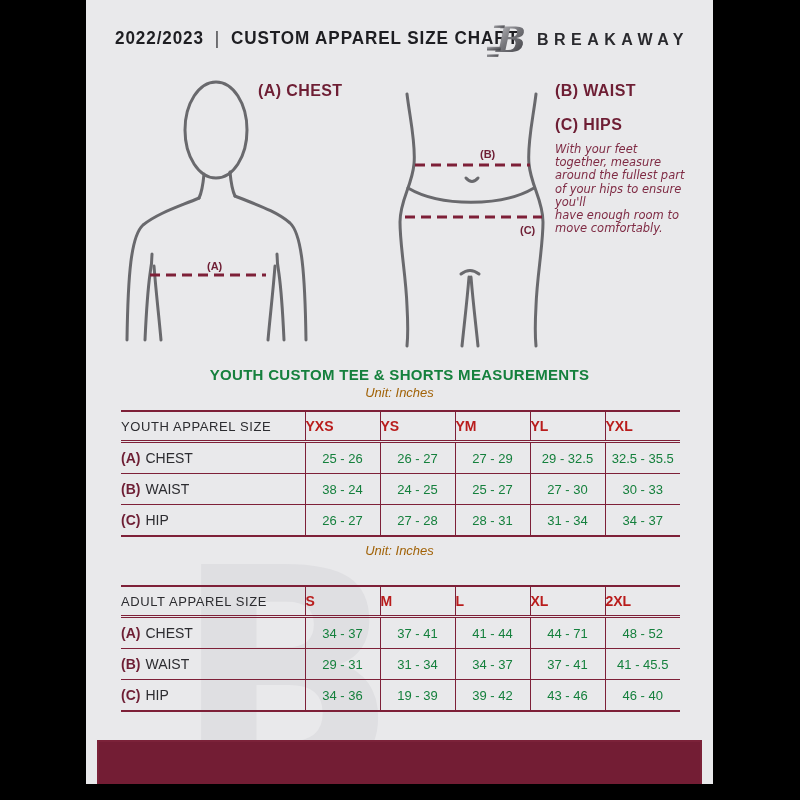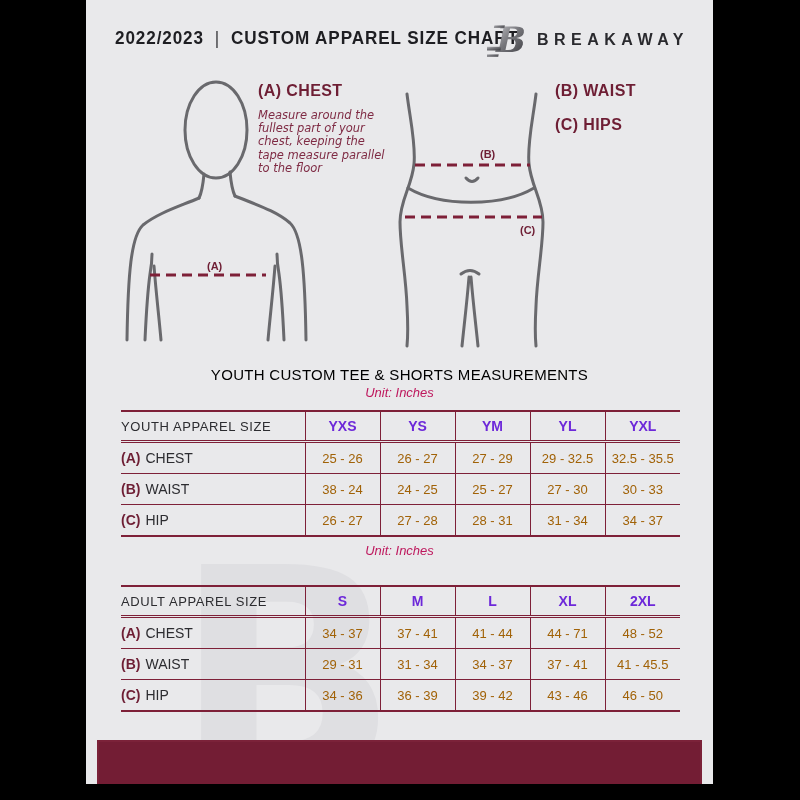--- a/index.html
+++ b/index.html
@@ -34,46 +34,46 @@
   .instr h3{
     margin:0 0 9px 0;font-size:16px;font-weight:bold;letter-spacing:.4px;color:#6e1e34;
   }
   .instr p{
     margin:0;font-style:italic;font-size:11.5px;line-height:13.2px;color:#7f2b44;
     white-space:pre-line;font-family:"DejaVu Sans", sans-serif;
   }
   .instr h3.second{margin-top:16px;}
   
   .sec-head{position:relative;z-index:2;text-align:center;}
-  .sec-head .t{font-size:15px;font-weight:normal;letter-spacing:.3px;color:#000000;}
-  .sec-head .u{font-size:13px;font-style:italic;color:#be185d;margin-top:2px;}
+  .sec-head .t{font-size:15px;font-weight:bold;letter-spacing:.3px;color:#15803d;}
+  .sec-head .u{font-size:13px;font-style:italic;color:#a16207;margin-top:2px;}
   .youth-head{position:absolute;left:0;top:366px;width:100%;}
   .adult-head{position:absolute;left:0;top:541px;width:100%;}
   
   table.size{
     position:absolute;left:35px;border-collapse:collapse;table-layout:fixed;
     width:559px;z-index:2;background:transparent;
   }
   .youth-table{top:410px;}
   .adult-table{top:585px;}
   table.size{border-top:2px solid #7e2038;border-bottom:2px solid #7e2038;}
   table.size col.c-label{width:184px;}
   table.size col.c-size{width:75px;}
   table.size th, table.size td{padding:0;height:30px;vertical-align:middle;}
   table.size thead th{border-bottom:3px double #7e2038;height:28px;}
   table.size tbody tr + tr td{border-top:1px solid #7e2038;}
   table.size th:not(:last-child), table.size td:not(:last-child){border-right:1px solid #7e2038;}
   th.label-h{
     text-align:left;padding-left:14px;font-weight:normal;font-size:13px;
     letter-spacing:.6px;color:#2c2c30;
   }
-  th.size-h{text-align:center;font-size:14px;font-weight:bold;color:#6d28d9;}
+  th.size-h{text-align:left;font-size:14px;font-weight:bold;color:#b91c1c;}
   td.rowlabel{text-align:left;padding-left:14px;font-size:14px;color:#2c2c30;}
   td.rowlabel .key{font-weight:bold;color:#6e1e34;margin-right:5px;}
-  td.val{text-align:center;font-size:13px;color:#a16207;}
+  td.val{text-align:center;font-size:13px;color:#15803d;}
   
   .watermark{
     position:absolute;left:88px;top:530px;z-index:1;
     font-size:295px;line-height:1;font-weight:bold;color:#dfdfe2;
     font-family:"DejaVu Sans", sans-serif;user-select:none;
   }
   .footer-bar{
     position:absolute;left:11px;top:740px;width:605px;height:52px;
     background:#731d34;z-index:4;box-shadow:inset 0 0 0 2px #7b2239;
   }
@@ -136,30 +136,32 @@
       <path class="sil" d="M 79,203 C 77,228 74,252 72,272"></path>
       <path class="sil" d="M 81,203 C 83,228 86,252 88,272"></path>
       <line class="dash" x1="25" y1="91" x2="140" y2="91"></line>
       <line class="dash" x1="15" y1="143" x2="152" y2="143"></line>
       <text class="dash-label" x="90" y="84">(B)</text>
       <text class="dash-label" x="130" y="160">(C)</text>
     </svg>
 
     <div class="instr instr-a">
       <h3>(A) CHEST</h3>
-      <p>Measure around the
-fullest part of your
-chest, keeping the
-tape measure parallel
-to the floor</p>
     </div>
 
     <div class="instr instr-bc">
       <h3>(B) WAIST</h3>
       <h3 class="second">(C) HIPS</h3>
+      <p>With your feet
+together, measure
+around the fullest part
+of your hips to ensure
+you'll
+have enough room to
+move comfortably.</p>
     </div>
   </div>
 
   <div class="watermark">B</div>
 
   <div class="sec-head youth-head">
     <div class="t">YOUTH CUSTOM TEE &amp; SHORTS MEASUREMENTS</div>
     <div class="u">Unit: Inches</div>
   </div>
 
@@ -246,23 +248,23 @@
         <td class="rowlabel"><span class="key">(B)</span><span>WAIST</span></td>
         <td class="val">29 - 31</td>
         <td class="val">31 - 34</td>
         <td class="val">34 - 37</td>
         <td class="val">37 - 41</td>
         <td class="val">41 - 45.5</td>
       </tr>
       <tr>
         <td class="rowlabel"><span class="key">(C)</span><span>HIP</span></td>
         <td class="val">34 - 36</td>
-        <td class="val">36 - 39</td>
+        <td class="val">19 - 39</td>
         <td class="val">39 - 42</td>
         <td class="val">43 - 46</td>
-        <td class="val">46 - 50</td>
+        <td class="val">46 - 40</td>
       </tr>
     </tbody>
   </table>
 
   <div class="footer-bar"></div>
 
 </div>
 
 </body></html>

